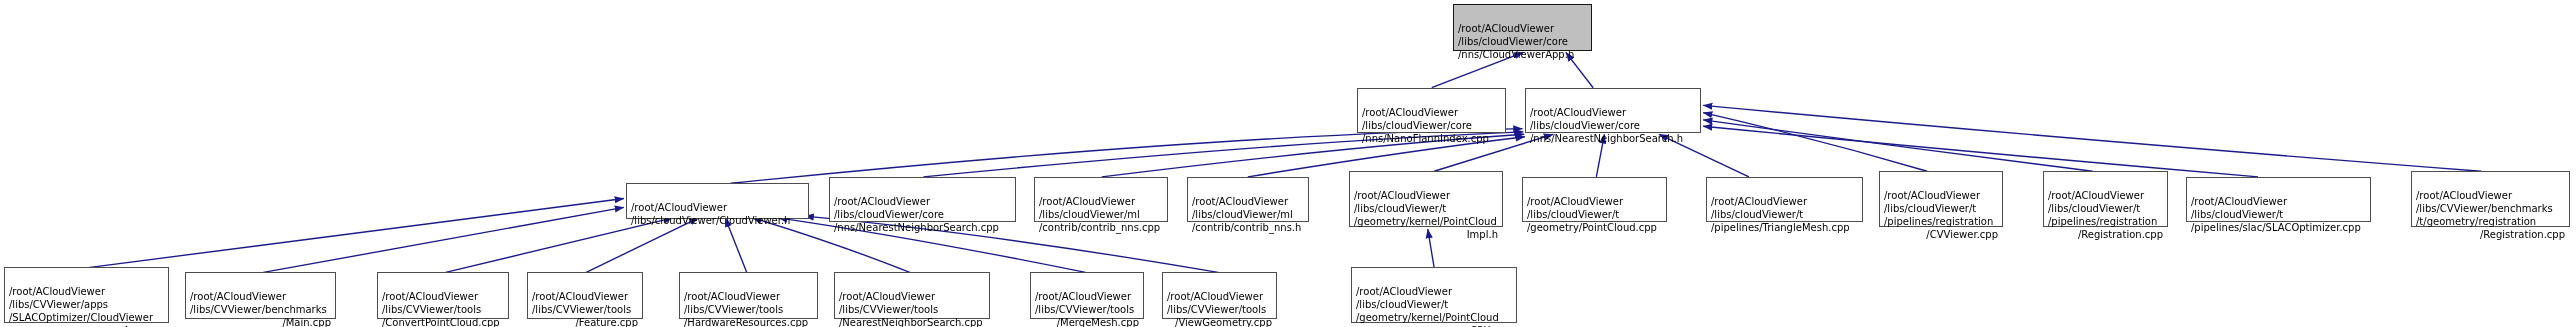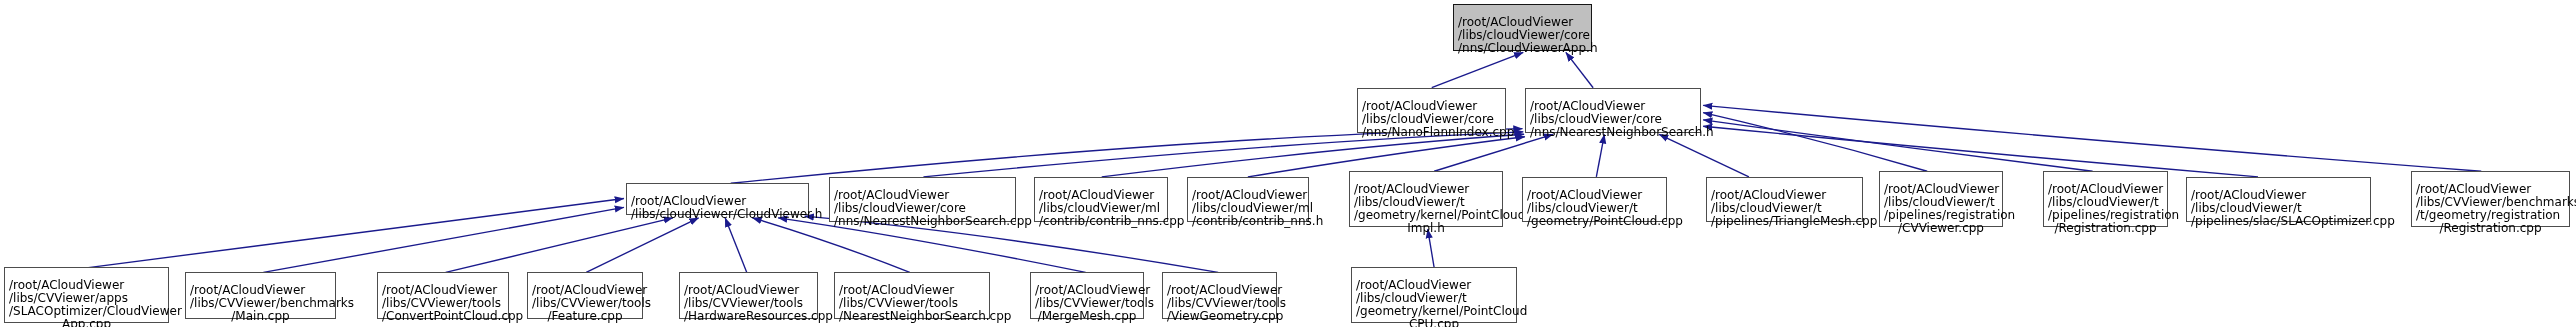--- a/index.html
+++ b/index.html
@@ -6,26 +6,26 @@
   body{
     width:2576px;height:328px;background:#ffffff;
     font-family:"DejaVu Sans","Liberation Sans",sans-serif;
     position:relative;overflow:hidden;
   }
   #graph{position:absolute;left:0;top:0;width:2576px;height:328px;}
   #edges{position:absolute;left:0;top:0;}
   .node{
     position:absolute;box-sizing:border-box;
     background:#ffffff;border:1.6px solid #4d4d4d;
-    color:#000;font-size:12px;line-height:13px;
-    padding:11px 4px;white-space:nowrap;cursor:pointer;
+    color:#000;font-size:10px;line-height:13px;
+    padding:17px 4px;white-space:nowrap;cursor:pointer;
   }
   .node.root{background:#bfbfbf;border-color:#161616;}
   .node .ln{text-align:left;}
-  .node .ln.c{text-align:center;}
+  .node .ln.c{text-align:right;}
 </style>
 </head>
 <body style="background: rgb(255, 255, 255);">
 
 <div id="graph">
   <svg id="edges" width="2576" height="328" viewBox="0 0 3208 408">
     <defs>
       <marker id="arrow" markerUnits="userSpaceOnUse" markerWidth="13" markerHeight="10" refX="11.5" refY="5" orient="auto">
         <path id="arrow-shape" d="M0,0.5 L12,5 L0,9.5 z" fill="#1a1a8c"></path>
       </marker>

